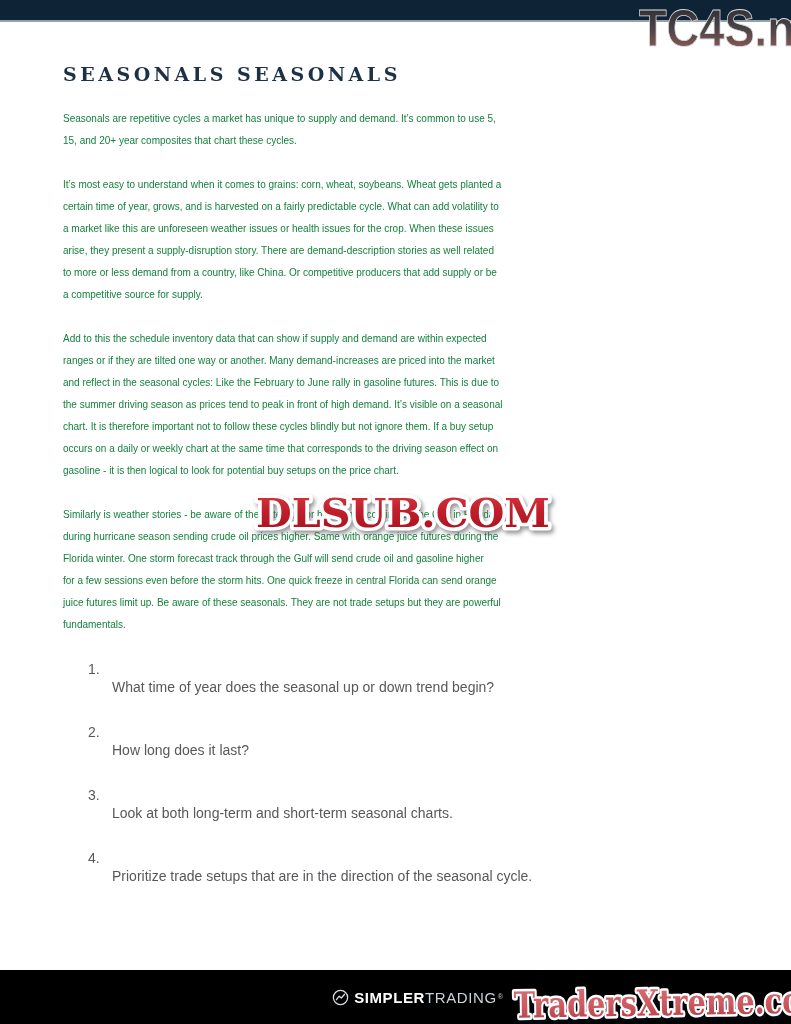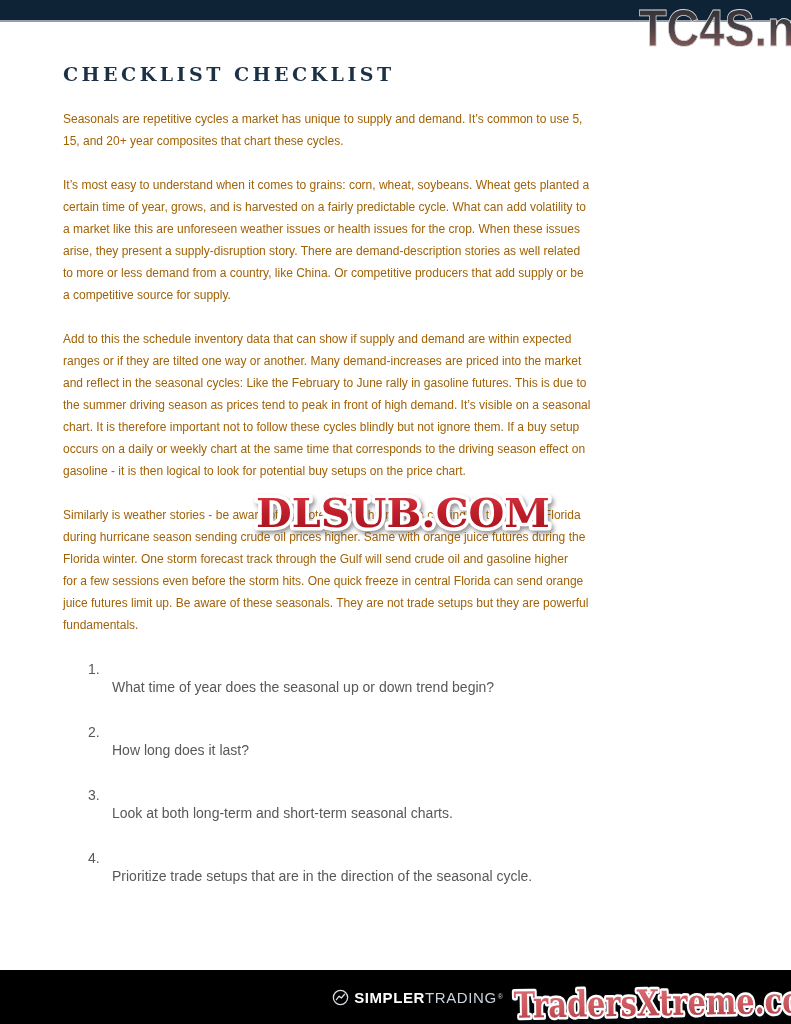--- a/index.html
+++ b/index.html
@@ -10,21 +10,21 @@
   .topbar {
     position:absolute; top:0; left:0; right:0; height:20px;
     background:#0e2336; border-bottom:2px solid #96a0ab;
   }
   .content { position:absolute; top:64px; left:63px; width:668px; }
   .title {
     margin:0 0 24px 0; font-family:"DejaVu Serif", serif; font-weight:700;
     font-size:19px; line-height:20px; letter-spacing:3.5px; color:#1d3146;
   }
   .para {
-    margin:8px 0 22px 0; font-size:12px; line-height:22px; color:#a16207;
+    margin:8px 0 22px 0; font-size:10px; line-height:22px; color:#15803d;
     white-space:pre-line;
   }
   .checklist { margin-top:8px; }
   .check-item {
     display:flex; margin-bottom:23px; font-size:14px; line-height:22px; color:#57585b;
   }
   .check-num { flex:none; width:24px; margin-left:25px; }
   .check-text { flex:1;margin-top:18px; }
   .footer {
     position:absolute; bottom:0; left:0; right:0; height:54px;
@@ -52,21 +52,21 @@
       <linearGradient id="gradTc" x1="0" y1="0" x2="0" y2="1">
         <stop offset="0" stop-color="#28282c"></stop>
         <stop offset="0.5" stop-color="#4a4347"></stop>
         <stop offset="1" stop-color="#a0625c"></stop>
       </linearGradient>
     </defs>
     <text x="101" y="45" text-anchor="middle" font-family="Liberation Sans, sans-serif" font-weight="bold" font-size="52" textLength="196" lengthAdjust="spacingAndGlyphs" fill="url(#gradTc)" stroke="#d8dcdf" stroke-width="0.8">TC4S.net</text>
   </svg>
 
   <div class="content">
-    <h1 class="title">CHECKLIST CHECKLIST</h1>
+    <h1 class="title">SEASONALS SEASONALS</h1>
 
     <p class="para">Seasonals are repetitive cycles a market has unique to supply and demand. It’s common to use 5,
 15, and 20+ year composites that chart these cycles.</p>
     <p class="para">It’s most easy to understand when it comes to grains: corn, wheat, soybeans. Wheat gets planted a
 certain time of year, grows, and is harvested on a fairly predictable cycle. What can add volatility to
 a market like this are unforeseen weather issues or health issues for the crop. When these issues
 arise, they present a supply-disruption story. There are demand-description stories as well related
 to more or less demand from a country, like China. Or competitive producers that add supply or be
 a competitive source for supply.</p>
     <p class="para">Add to this the schedule inventory data that can show if supply and demand are within expected

